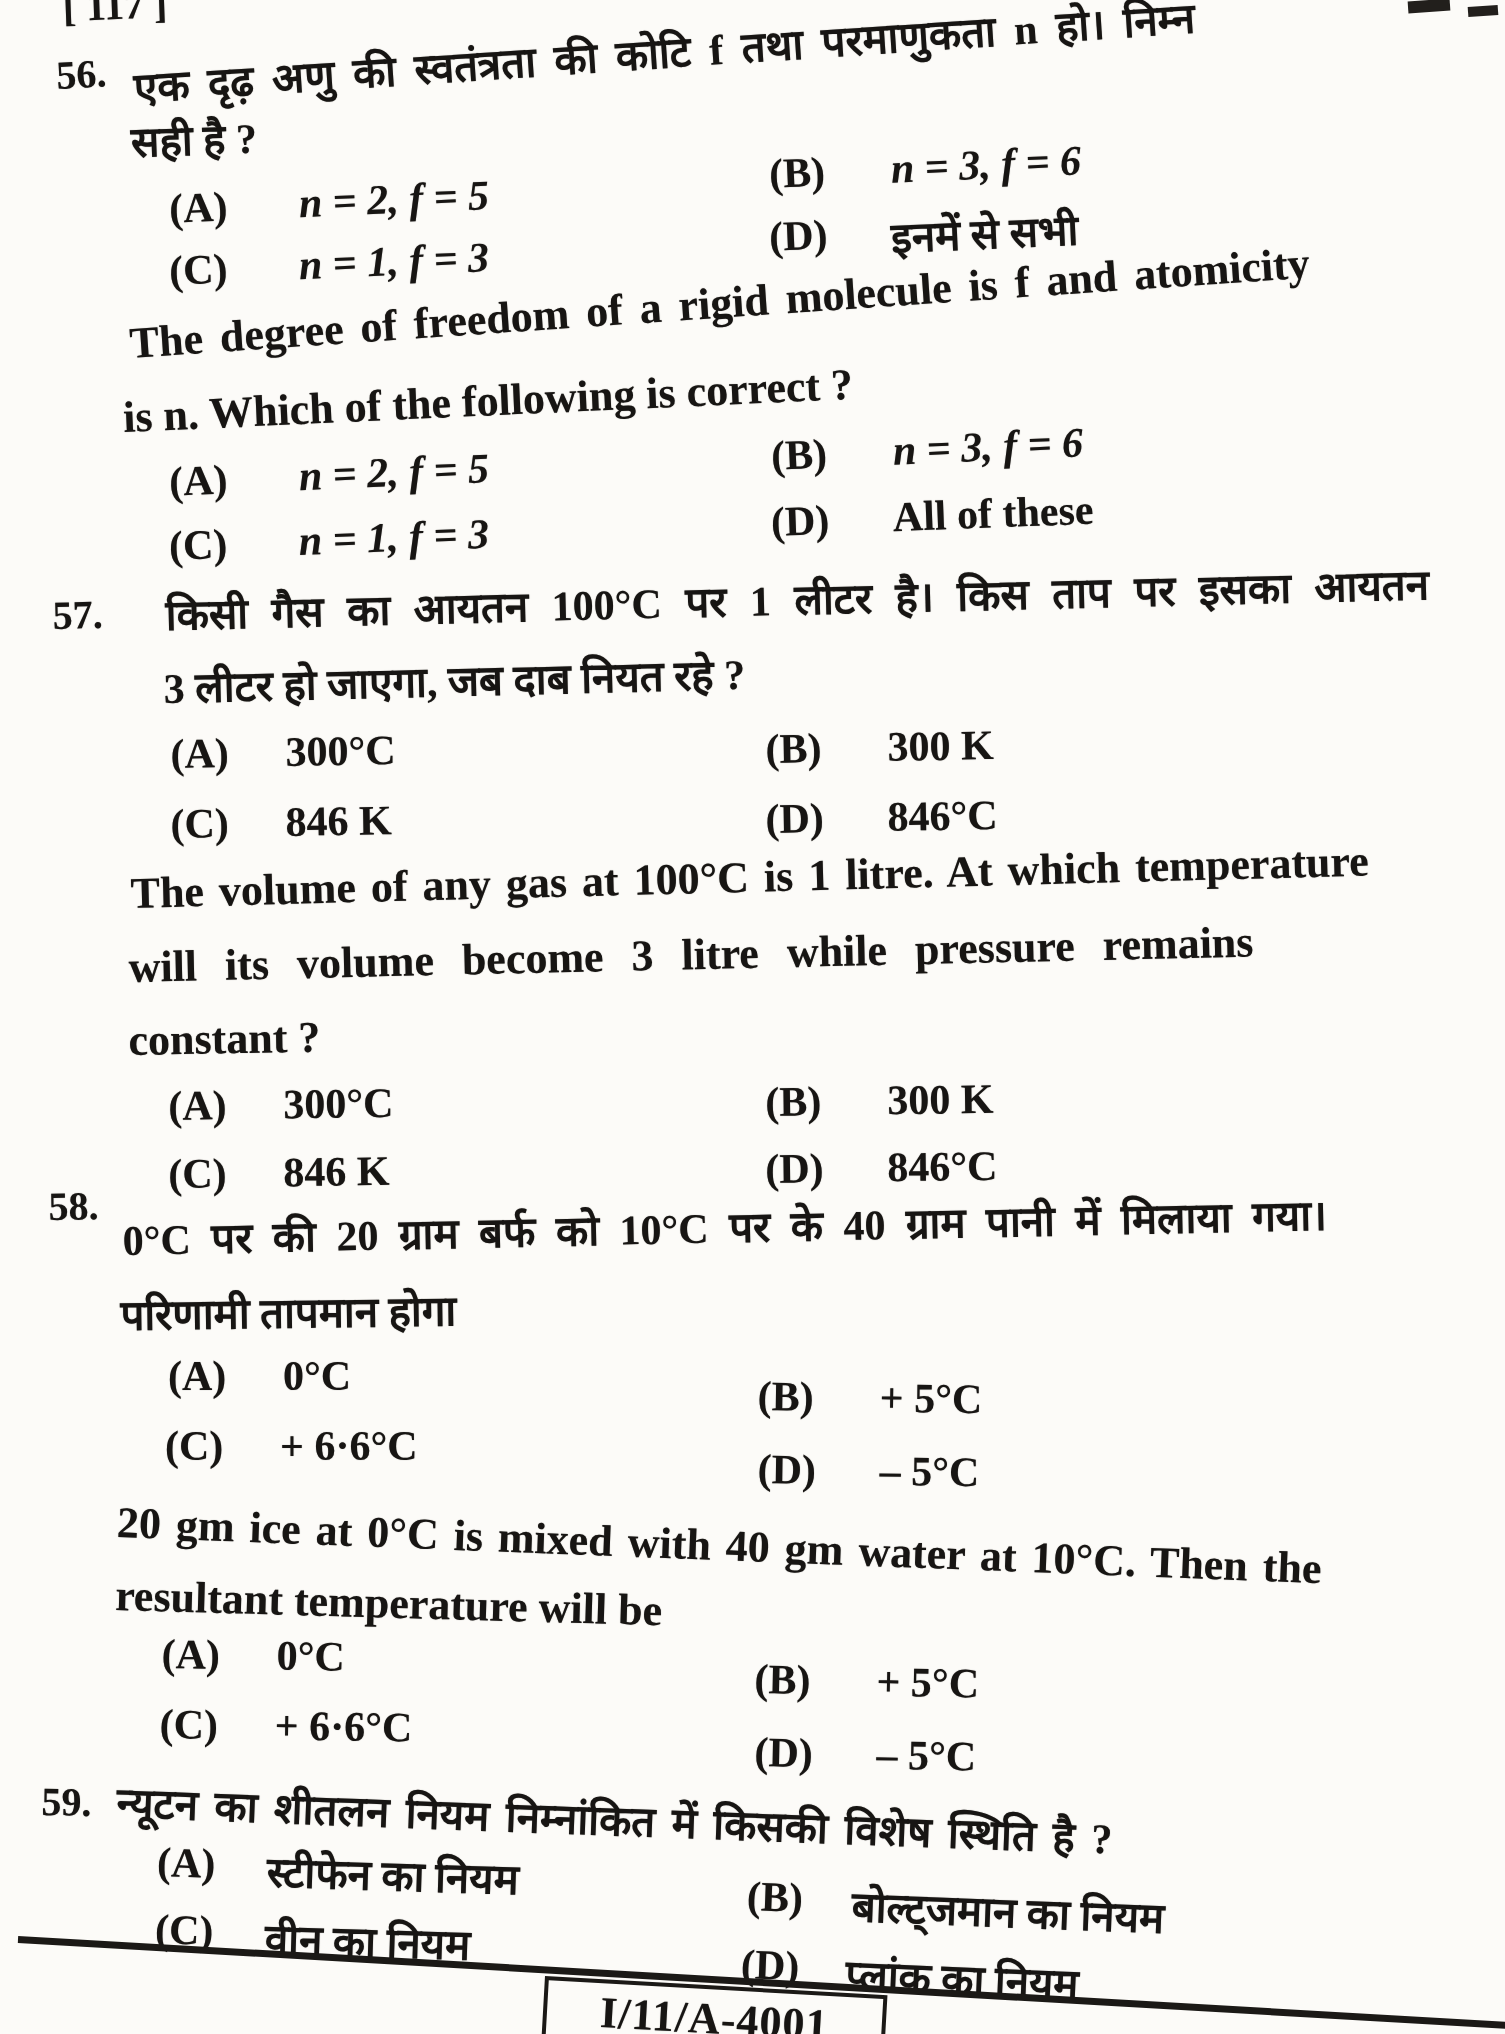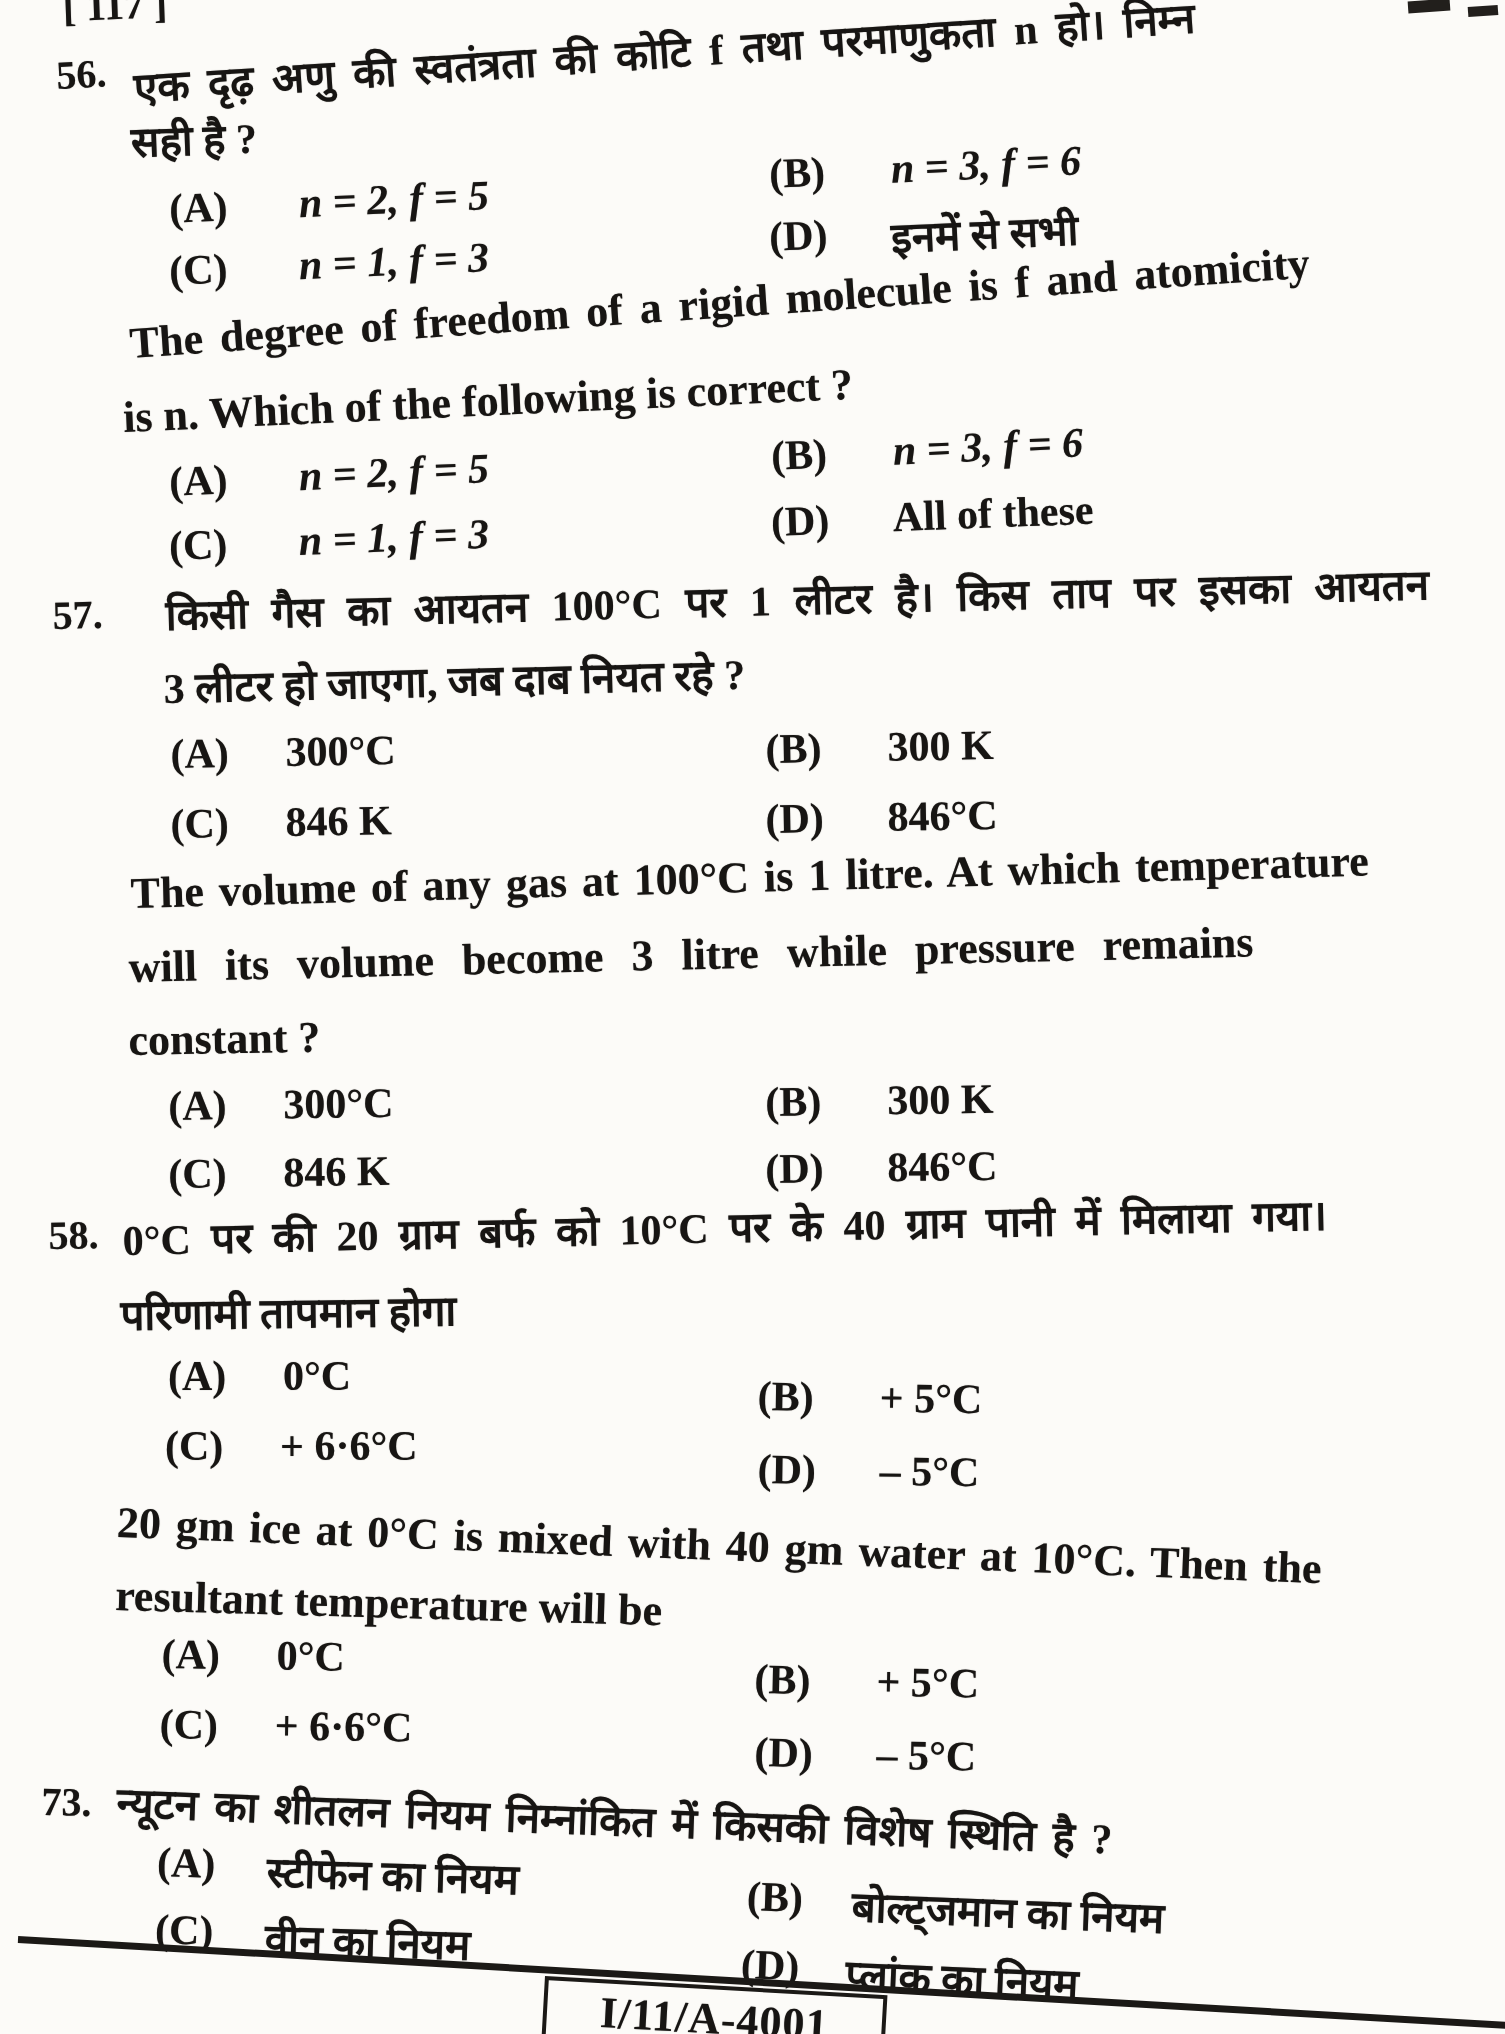--- a/index.html
+++ b/index.html
@@ -148,21 +148,21 @@
   </div>
   <div class="opt g115" style="left:168px;top:1150px;--r:-0.8deg">
     <span class="olabel">(C)</span>
     <span>846 K</span>
   </div>
   <div class="opt" style="left:765px;top:1145px;--r:-0.8deg">
     <span class="olabel">(D)</span>
     <span>846°C</span>
   </div>
 
-  <div class="ln qnum" style="left:48px;top:1212px;--r:-1deg">58.</div>
+  <div class="ln qnum" style="left:48px;top:1183px;--r:-1deg">58.</div>
   <div class="ln hi ws10" style="left:122px;top:1210px;--r:-1.2deg">0°C पर की 20 ग्राम बर्फ को 10°C पर के 40 ग्राम पानी में मिलाया गया।</div>
   <div class="ln hi" style="left:120px;top:1285px;--r:-0.8deg">परिणामी तापमान होगा</div>
 
   <div class="opt g115" style="left:168px;top:1352px;--r:0deg">
     <span class="olabel">(A)</span>
     <span>0°C</span>
   </div>
   <div class="opt" style="left:758px;top:1372px;--r:0.8deg">
     <span class="olabel">(B)</span>
     <span>+ 5°C</span>
@@ -189,21 +189,21 @@
   </div>
   <div class="opt g115" style="left:160px;top:1700px;--r:0.8deg">
     <span class="olabel">(C)</span>
     <span>+ 6·6°C</span>
   </div>
   <div class="opt" style="left:755px;top:1728px;--r:1.2deg">
     <span class="olabel">(D)</span>
     <span>– 5°C</span>
   </div>
 
-  <div class="ln qnum" style="left:42px;top:1778px;--r:1deg">73.</div>
+  <div class="ln qnum" style="left:42px;top:1778px;--r:1deg">59.</div>
   <div class="ln hi ws6" style="left:118px;top:1772px;--r:2.1deg">न्यूटन का शीतलन नियम निम्नांकित में किसकी विशेष स्थिति है ?</div>
 
   <div class="opt g110" style="left:158px;top:1838px;--r:1.8deg">
     <span class="olabel">(A)</span>
     <span>स्टीफेन का नियम</span>
   </div>
   <div class="opt g105" style="left:748px;top:1872px;--r:2.2deg">
     <span class="olabel">(B)</span>
     <span>बोल्ट्जमान का नियम</span>
   </div>

